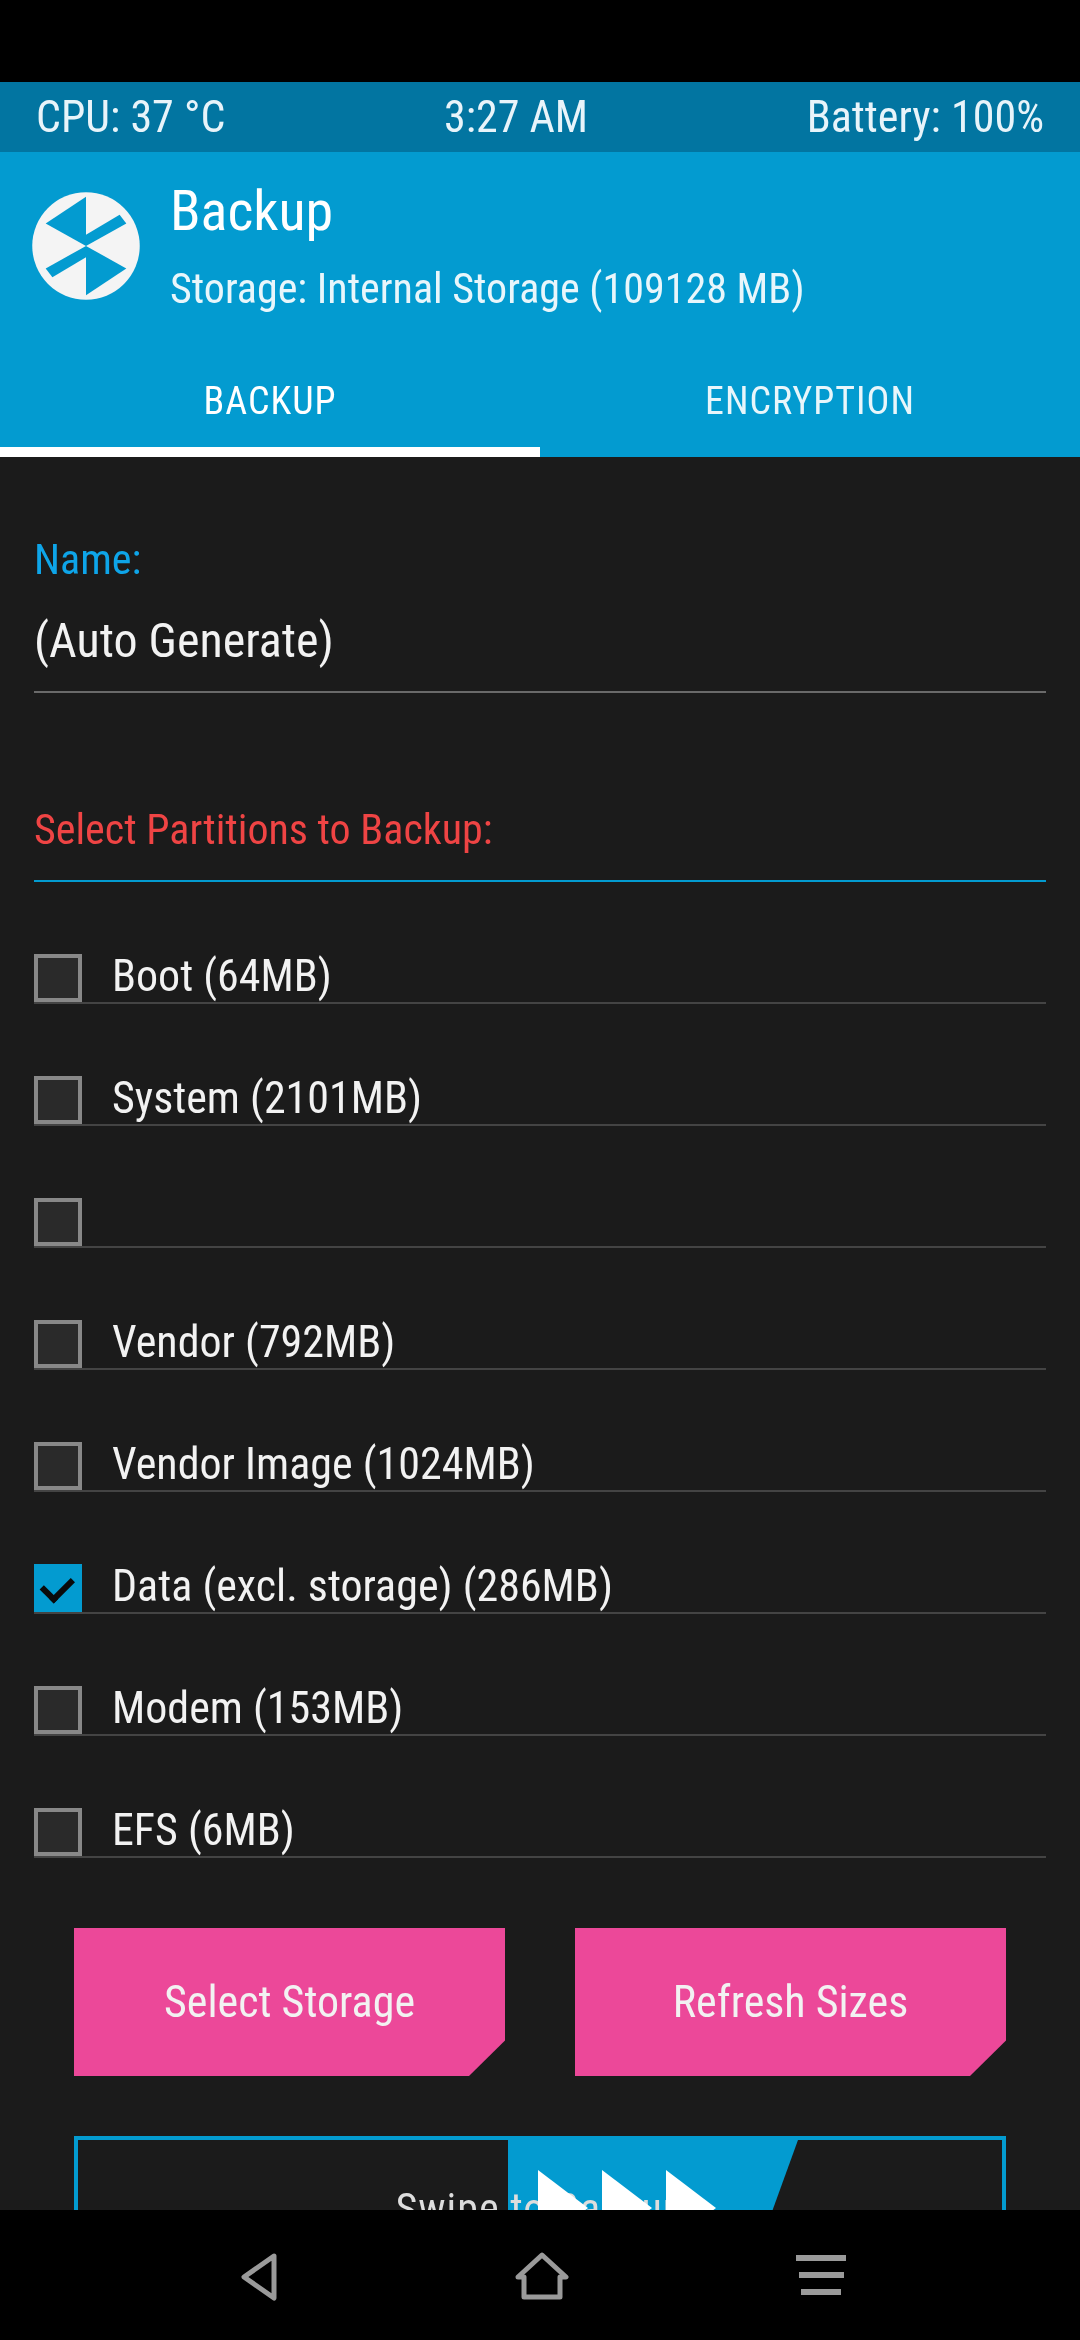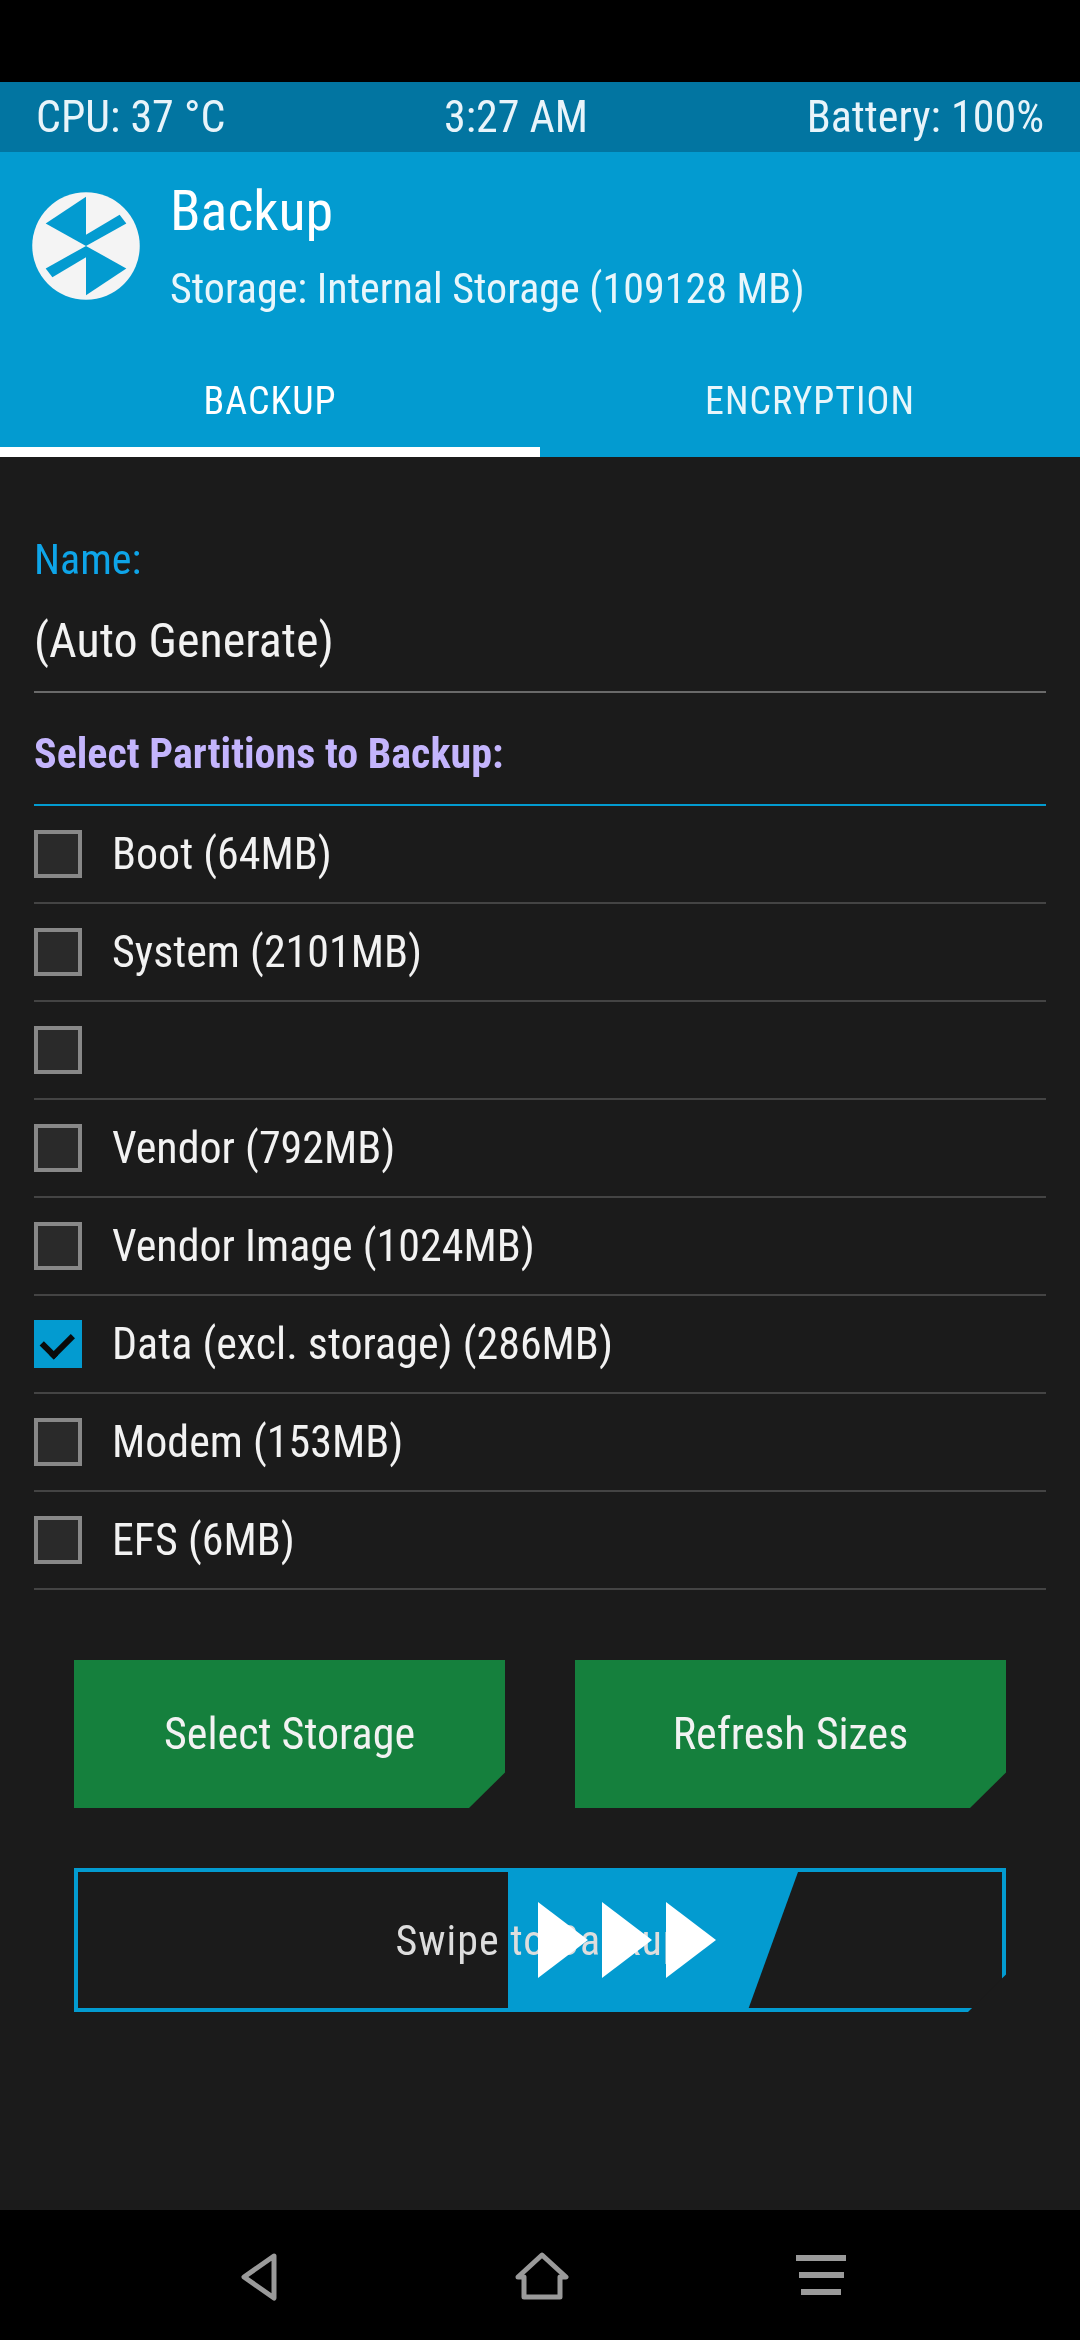--- a/index.html
+++ b/index.html
@@ -83,34 +83,33 @@
     padding-bottom: 10px;
   }
   .field-value {
     color: #f2f2f2;
     font-size: 48px;
     padding: 18px 0 22px 0;
     border-bottom: 2px solid #6a6a6a;
   }
 
   .section-label {
-    color: #c4b5fd;
+    color: #ef4444;
     font-size: 42px;
-    margin-top: 36px;
+    margin-top: 112px;
     padding-bottom: 26px;
     border-bottom: 2px solid #039bd0;
-    font-weight: bold;
   }
 
   .part-list {}
   .part-row {
     display: flex;
-    align-items: center;
+    align-items: flex-end;
     gap: 30px;
-    height: 98px;
+    height: 122px;
     border-bottom: 2px solid #444;
   }
   .cb {
     width: 48px; height: 48px;
     border: 4px solid #888;
     background: #2a2a2a;
     display:flex; align-items:center; justify-content:center;
     flex-shrink:0;
   }
   .cb.checked {
@@ -132,21 +131,21 @@
   
   .btn-row {
     display: flex;
     gap: 70px;
     margin-top: 70px;
     padding: 0 40px;
   }
   .big-btn {
     flex: 1;
     height: 148px;
-    background: #15803d;
+    background: #ec4899;
     color: #f2f2f2;
     font-size: 44px;
     display: flex;
     align-items: center;
     justify-content: center;
     position: relative;
     clip-path: polygon(0 0, 100% 0, 100% 76%, calc(100% - 36px) 100%, 0 100%);
   }
 
   

